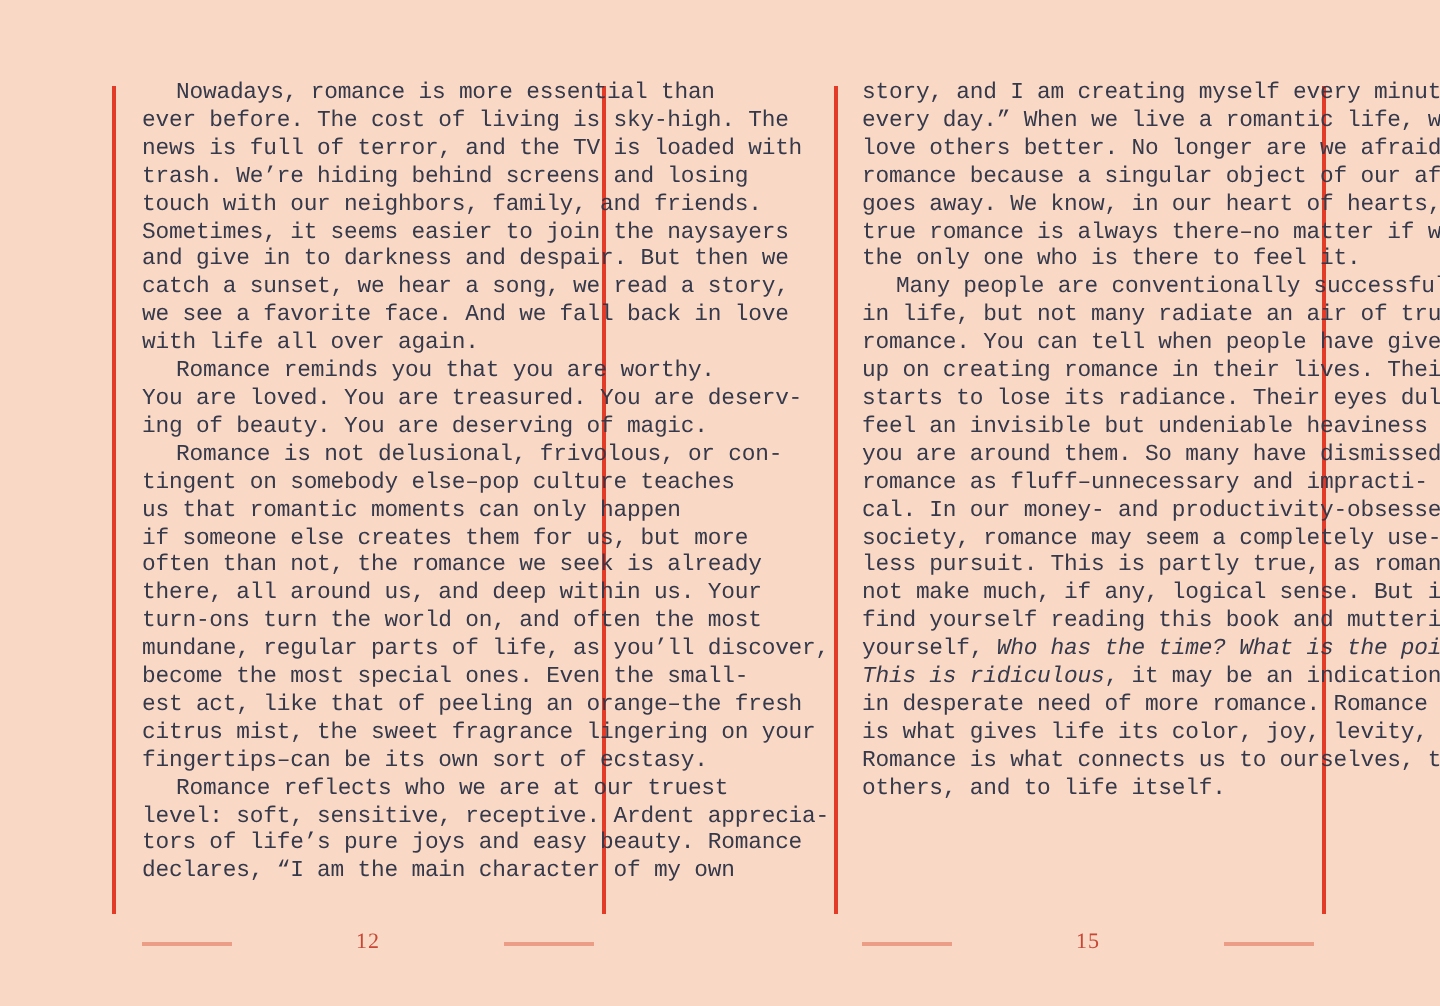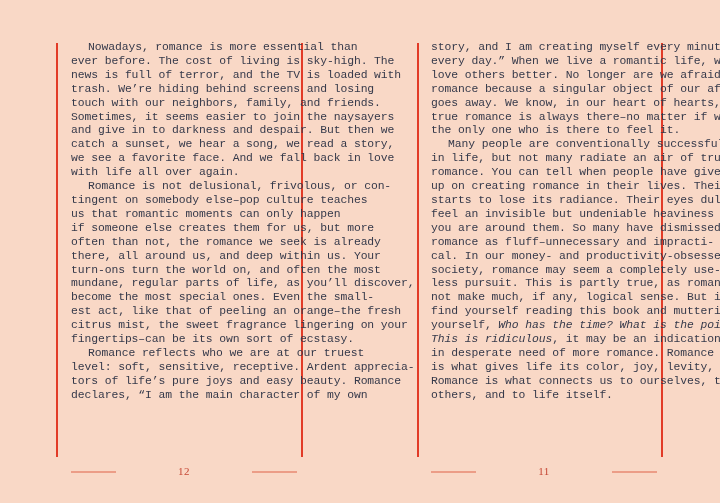--- a/index.html
+++ b/index.html
@@ -74,34 +74,35 @@
 </style>
 </head>
 <body>
 
 <div>
 
   <div class="vrule l1"></div>
   <div class="vrule l2"></div>
   <div class="text-block left">
       <p class="para indent">Nowadays, romance is more essential than<br>ever before. The cost of living is sky-high. The<br>news is full of terror, and the TV is loaded with<br>trash. We’re hiding behind screens and losing<br>touch with our neighbors, family, and friends.<br>Sometimes, it seems easier to join the naysayers<br>and give in to darkness and despair. But then we<br>catch a sunset, we hear a song, we read a story,<br>we see a favorite face. And we fall back in love<br>with life all over again.</p>
+      <p class="para indent">Romance reminds you that you are worthy.<br>You are loved. You are treasured. You are deserv-<br>ing of beauty. You are deserving of magic.</p>
       <p class="para indent">Romance is not delusional, frivolous, or con-<br>tingent on somebody else–pop culture teaches<br>us that romantic moments can only happen<br>if someone else creates them for us, but more<br>often than not, the romance we seek is already<br>there, all around us, and deep within us. Your<br>turn-ons turn the world on, and often the most<br>mundane, regular parts of life, as you’ll discover,<br>become the most special ones. Even the small-<br>est act, like that of peeling an orange–the fresh<br>citrus mist, the sweet fragrance lingering on your<br>fingertips–can be its own sort of ecstasy.</p>
       <p class="para indent">Romance reflects who we are at our truest<br>level: soft, sensitive, receptive. Ardent apprecia-<br>tors of life’s pure joys and easy beauty. Romance<br>declares, “I am the main character of my own</p>
     </div>
   <div class="footer left">
     <div class="footer-dash"></div>
     <div class="page-number">12</div>
     <div class="footer-dash"></div>
   </div>
 
   <div class="vrule r1"></div>
   <div class="vrule r2"></div>
   <div class="text-block right">
       <p class="para">story, and I am creating myself every minute of<br>every day.” When we live a romantic life, we can<br>love others better. No longer are we afraid of losing<br>romance because a singular object of our affection<br>goes away. We know, in our heart of hearts, that<br>true romance is always there–no matter if we are<br>the only one who is there to feel it.</p>
       <p class="para indent">Many people are conventionally successful<br>in life, but not many radiate an air of true joy and<br>romance. You can tell when people have given<br>up on creating romance in their lives. Their skin<br>starts to lose its radiance. Their eyes dull. You<br>feel an invisible but undeniable heaviness when<br>you are around them. So many have dismissed<br>romance as fluff–unnecessary and impracti-<br>cal. In our money- and productivity-obsessed<br>society, romance may seem a completely use-<br>less pursuit. This is partly true, as romance does<br>not make much, if any, logical sense. But if you<br>find yourself reading this book and muttering to<br>yourself, <em>Who has the time? What is the point?</em> or<br><em>This is ridiculous</em>, it may be an indication you are<br>in desperate need of more romance. Romance<br>is what gives life its color, joy, levity, and sparkle.<br>Romance is what connects us to ourselves, to<br>others, and to life itself.</p>
     </div>
   <div class="footer right">
     <div class="footer-dash"></div>
-    <div class="page-number">11</div>
+    <div class="page-number">15</div>
     <div class="footer-dash"></div>
   </div>
 
 </div>
 
 </body></html>

